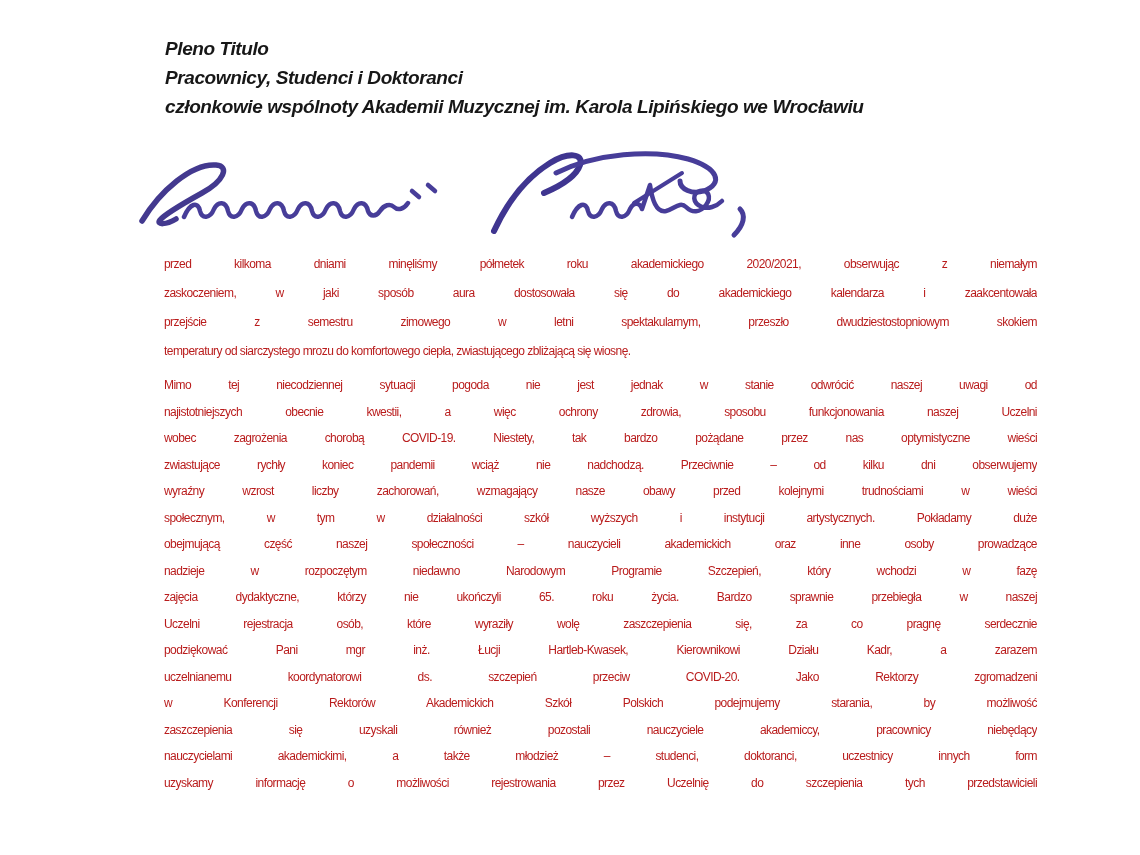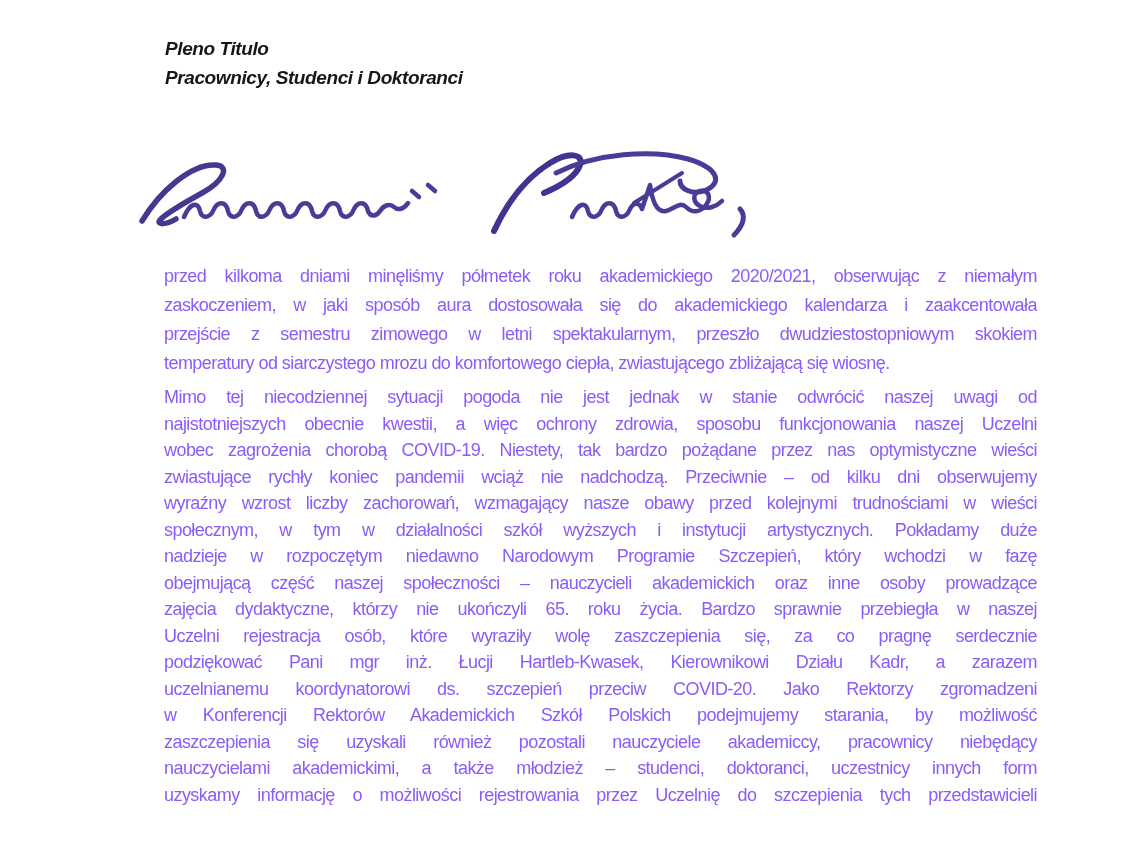--- a/index.html
+++ b/index.html
@@ -44,24 +44,23 @@
     left: 126px;
     top: 143px;
     width: 640px;
     height: 100px;
   }
   
   .para {
     position: absolute;
     left: 164px;
     width: 873px;
-    font-size: 18px;
+    font-size: 12px;
     letter-spacing: -0.55px;
-    color: #8b5cf6;
-    margin-top: 12px;
+    color: #b91c1c;
   }
   .para .line {
     text-align: justify;
     text-align-last: justify;
     overflow: hidden;
     white-space: nowrap;
   }
   .para.last-left .line:last-child {
     text-align-last: left;
   }
@@ -71,20 +70,21 @@
   .para-2 .line { height: 26.5px; line-height: 26.5px; }
 </style>
 </head>
 <body>
 
 <div class="page">
 
   <div class="letter-header">
       <div class="line">Pleno Titulo</div>
       <div class="line">Pracownicy, Studenci i Doktoranci</div>
+      <div class="line">członkowie wspólnoty Akademii Muzycznej im. Karola Lipińskiego we Wrocławiu</div>
     </div>
 
   <svg class="handwriting" viewBox="0 0 640 100" xmlns="http://www.w3.org/2000/svg" fill="none" stroke="#473d99" stroke-linecap="round" stroke-linejoin="round" aria-label="Szanowni Państwo,">
 
     <path stroke-width="5.5" stroke="#43398f" d="M16,78 C34,48 66,20 90,22 C104,23 98,38 76,50 C58,60 40,70 34,77 C30,82 40,82 50,76"></path>
     <path stroke-width="4.5" d="M58,74 C64,60 72,58 74,68 C76,76 84,76 88,66 C92,58 100,58 102,68 C104,76 112,76 116,66 C120,58 128,58 130,68 C132,76 140,76 144,66 C148,58 156,58 158,68 C160,76 168,76 172,66 C176,58 184,58 186,68 C188,76 196,76 200,66 C204,58 212,58 214,68 C216,76 224,76 228,66 C232,58 240,58 242,68 C244,74 250,74 254,68 C258,62 264,60 268,64 C272,68 278,66 282,60"></path>
     <path stroke-width="4.5" d="M286,48 L293,54 M302,42 L309,48"></path>
 
     <path stroke-width="6" stroke="#3f3590" d="M368,88 C380,62 398,36 424,20 C442,9 458,10 454,22 C450,34 432,44 418,50"></path>
     <path stroke-width="5" d="M430,30 C470,10 526,6 562,16 C592,25 598,40 578,48 C566,52 554,46 554,38"></path>
@@ -100,22 +100,22 @@
       <div class="line">temperatury od siarczystego mrozu do komfortowego ciepła, zwiastującego zbliżającą się wiosnę.</div>
     </div>
 
   <div class="para para-2">
       <div class="line">Mimo tej niecodziennej sytuacji pogoda nie jest jednak w stanie odwrócić naszej uwagi od</div>
       <div class="line">najistotniejszych obecnie kwestii, a więc ochrony zdrowia, sposobu funkcjonowania naszej Uczelni</div>
       <div class="line">wobec zagrożenia chorobą COVID-19. Niestety, tak bardzo pożądane przez nas optymistyczne wieści</div>
       <div class="line">zwiastujące rychły koniec pandemii wciąż nie nadchodzą. Przeciwnie – od kilku dni obserwujemy</div>
       <div class="line">wyraźny wzrost liczby zachorowań, wzmagający nasze obawy przed kolejnymi trudnościami w wieści</div>
       <div class="line">społecznym, w tym w działalności szkół wyższych i instytucji artystycznych. Pokładamy duże</div>
+      <div class="line">obejmującą część naszej społeczności – nauczycieli akademickich oraz inne osoby prowadzące</div>
       <div class="line">nadzieje w rozpoczętym niedawno Narodowym Programie Szczepień, który wchodzi w fazę</div>
-      <div class="line">obejmującą część naszej społeczności – nauczycieli akademickich oraz inne osoby prowadzące</div>
       <div class="line">zajęcia dydaktyczne, którzy nie ukończyli 65. roku życia. Bardzo sprawnie przebiegła w naszej</div>
       <div class="line">Uczelni rejestracja osób, które wyraziły wolę zaszczepienia się, za co pragnę serdecznie</div>
       <div class="line">podziękować Pani mgr inż. Łucji Hartleb-Kwasek, Kierownikowi Działu Kadr, a zarazem</div>
       <div class="line">uczelnianemu koordynatorowi ds. szczepień przeciw COVID-20. Jako Rektorzy zgromadzeni</div>
       <div class="line">w Konferencji Rektorów Akademickich Szkół Polskich podejmujemy starania, by możliwość</div>
       <div class="line">zaszczepienia się uzyskali również pozostali nauczyciele akademiccy, pracownicy niebędący</div>
       <div class="line">nauczycielami akademickimi, a także młodzież – studenci, doktoranci, uczestnicy innych form</div>
       <div class="line">uzyskamy informację o możliwości rejestrowania przez Uczelnię do szczepienia tych przedstawicieli</div>
     </div>
 

